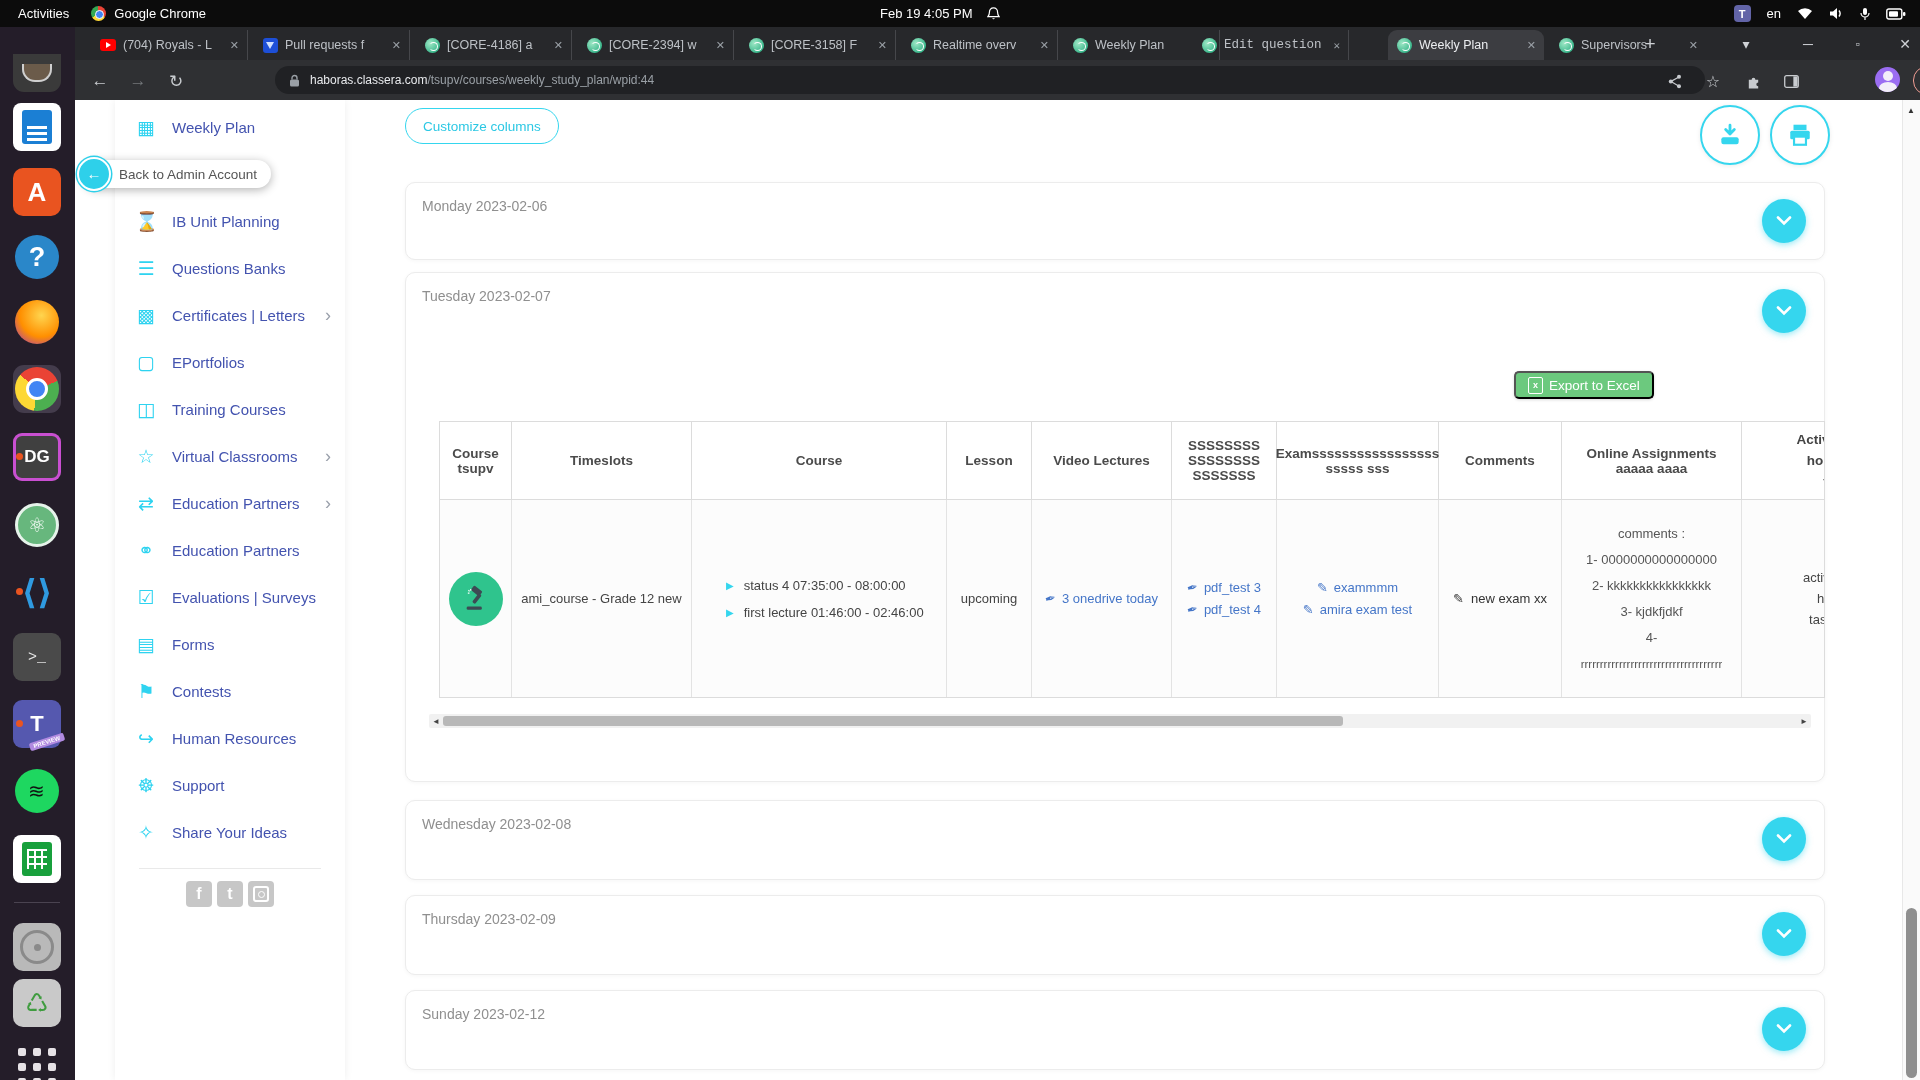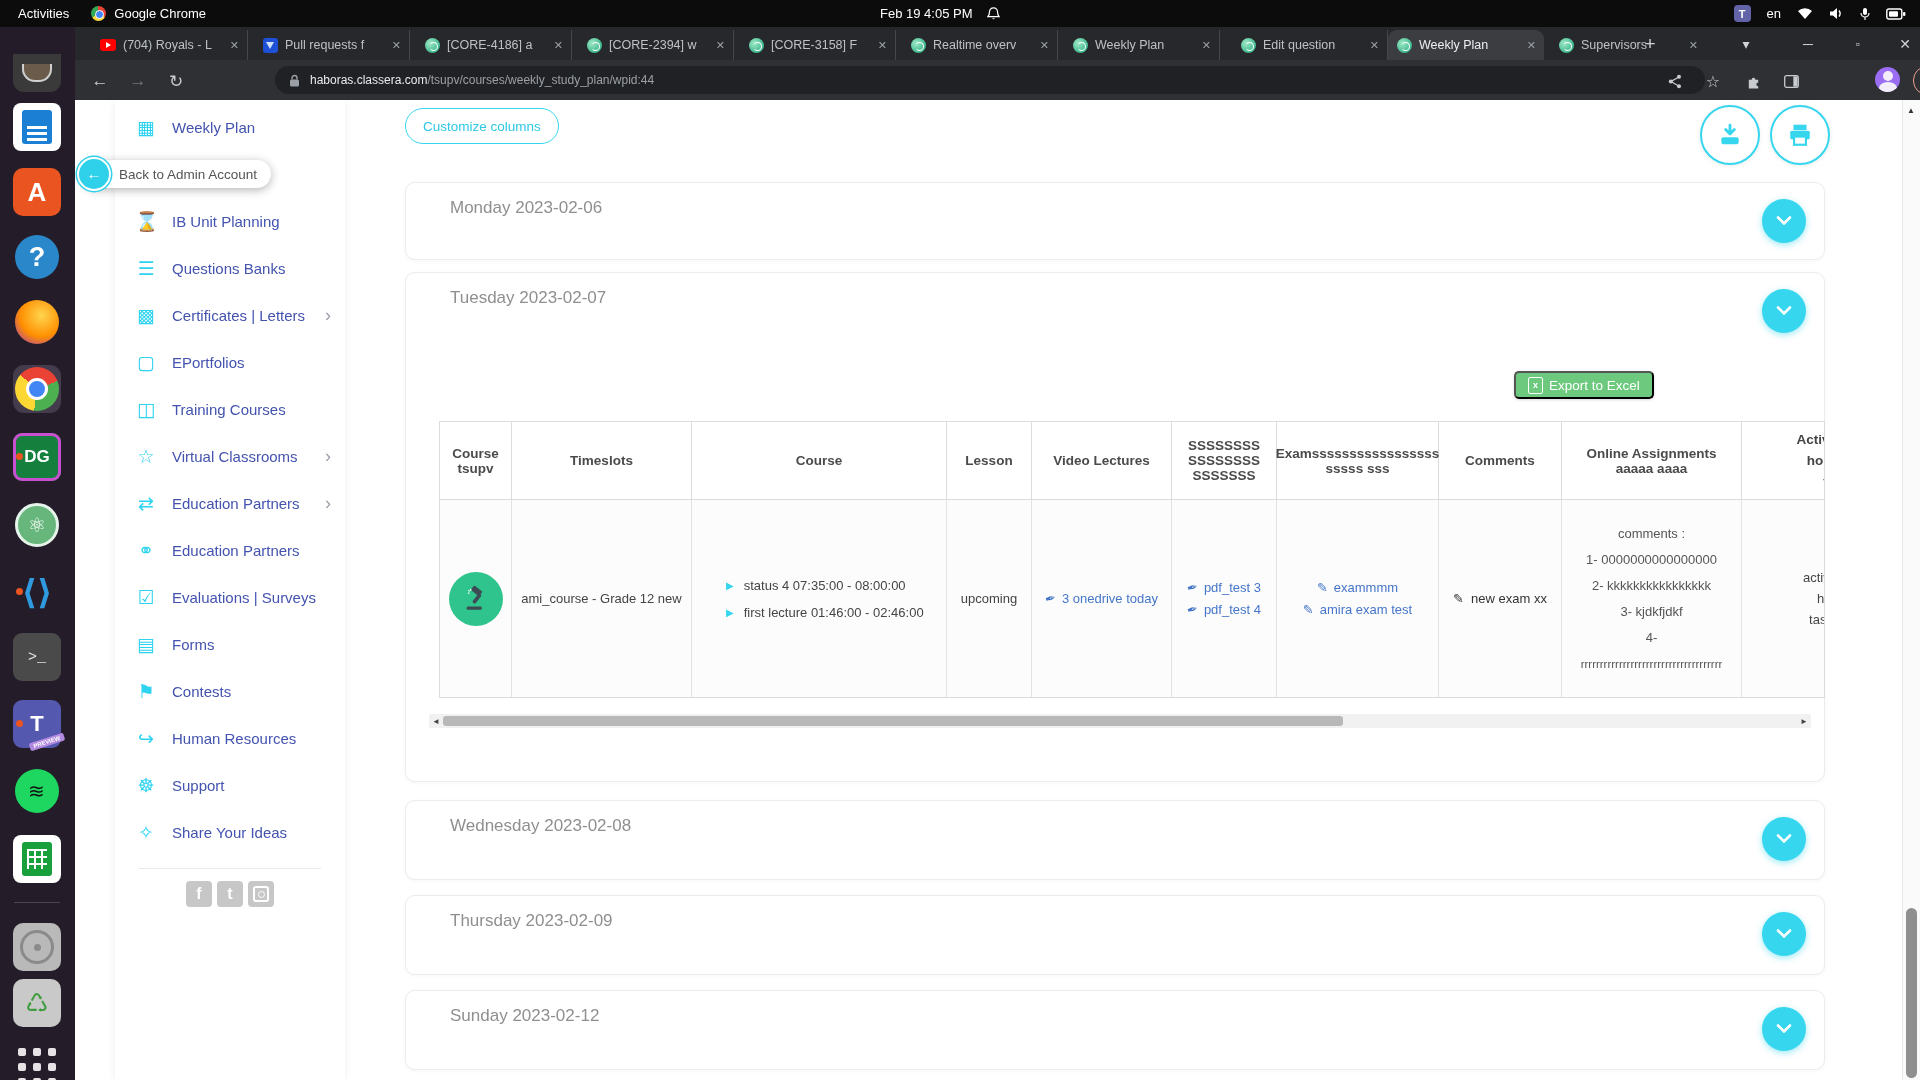--- a/index.html
+++ b/index.html
@@ -69,21 +69,21 @@
   
   .backtip{position:absolute;left:83px;top:160px;height:28px;background:#fff;border-radius:14px;box-shadow:0 2px 10px rgba(0,0,0,.3);display:flex;align-items:center;gap:8px;padding:0 14px 0 0;z-index:45;}
   .backtip .circ{width:30px;height:30px;margin:-1px 0 0 -6px;border-radius:50%;background:#2ed0ea;border:2px solid #fff;box-shadow:0 0 0 1.5px #2ed0ea;color:#fff;display:flex;align-items:center;justify-content:center;font-size:15px;}
   .backtip .tiptxt{font-size:13.5px;color:#555;}
 
   
   .customize-btn{position:absolute;left:330px;top:8px;height:36px;padding:0 17px;border:1.5px solid #35d6ee;border-radius:19px;background:#fff;color:#2cc8e4;font-size:13.5px;display:flex;align-items:center;cursor:pointer;}
   .roundbtn{position:absolute;top:5px;width:56px;height:56px;border-radius:50%;border:2px solid #35d6ee;background:#fff;display:flex;align-items:center;justify-content:center;box-shadow:0 1px 5px rgba(0,0,0,.08);cursor:pointer;}
 
   .daycard{position:absolute;left:330px;width:1420px;background:#fff;border:1px solid #ececec;border-radius:10px;box-shadow:0 1px 4px rgba(0,0,0,.04);box-sizing:border-box;}
-  .daytitle{position:absolute;left:16px;top:15px;font-size:17px;color:#8f8f8f;margin-left:28px;}
+  .daytitle{position:absolute;left:16px;top:15px;font-size:14px;color:#8f8f8f;}
   .chevbtn{position:absolute;right:18px;top:16px;width:44px;height:44px;border-radius:50%;background:#35d6ee;border:none;display:flex;align-items:center;justify-content:center;box-shadow:0 2px 6px rgba(53,214,238,.5);cursor:pointer;}
 
   .export-btn{position:absolute;left:1108px;top:98px;height:28px;padding:0 12px;background:#6cc97e;border-radius:5px;color:#fff;font-size:13.5px;display:flex;align-items:center;gap:6px;box-shadow:0 1px 3px rgba(0,0,0,.15);cursor:pointer;}
   .xlsq{width:13px;height:15px;border:1.5px solid #fff;border-radius:2px;color:#fff;font-size:9px;display:flex;align-items:center;justify-content:center;font-weight:bold;}
 
   .twrap{position:absolute;left:33px;top:148px;width:1386px;height:277px;overflow:hidden;border:1px solid #dcdcdc;box-sizing:border-box;}
   .wtable{display:grid;grid-template-columns:72px 180px 255px 85px 140px 105px 162px 123px 180px 198px;width:1500px;}
   .th{height:78px;border-right:1px solid #dcdcdc;border-bottom:1px solid #dcdcdc;box-sizing:border-box;display:flex;align-items:center;justify-content:center;text-align:center;font-size:13.5px;font-weight:bold;color:#4b4b4b;padding:4px 6px;background:#fff;}
   .td{height:197px;border-right:1px solid #e3e3e3;box-sizing:border-box;display:flex;flex-direction:column;align-items:center;justify-content:center;font-size:13px;color:#444;text-align:center;padding:4px;background:#fcfcfc;}
   .courseic{width:54px;height:54px;border-radius:50%;background:#2fc48d;display:flex;align-items:center;justify-content:center;}
@@ -122,21 +122,21 @@
     <div class="dk" style="top:206px;">
         <span style="width:44px;height:44px;border-radius:50%;background:#2a87c9;color:#fff;font-size:27px;font-weight:bold;display:flex;align-items:center;justify-content:center;">?</span>
       </div>
     <div class="dk" style="top:271px;">
         <span style="width:44px;height:44px;border-radius:50%;background:radial-gradient(circle at 60% 35%,#ffd54f,#ff8f00 55%,#b0459c 90%);"></span>
       </div>
     <div class="dk" style="top:338px;background:#443c4c;">
         <span class="dot" style="top:20px;"></span>
         <span class="chrome-logo"></span>
       </div>
-    <div class="dk" style="top:406px;background:#15803d;border-radius:9px;color:#fff;font-weight:bold;font-size:17px;box-shadow:inset 0 0 0 3px #c94fd1;"><span class="dot" style="top:20px;"></span>DG</div>
+    <div class="dk" style="top:406px;background:#404040;border-radius:9px;color:#fff;font-weight:bold;font-size:17px;box-shadow:inset 0 0 0 3px #c94fd1;"><span class="dot" style="top:20px;"></span>DG</div>
     <div class="dk" style="top:474px;">
         <span style="width:44px;height:44px;border-radius:50%;background:#67b77d;border:3px solid #e6f3ea;box-sizing:border-box;display:flex;align-items:center;justify-content:center;color:#fff;font-size:20px;">⚛</span>
       </div>
     <div class="dk" style="top:541px;color:#2f9ae0;font-size:34px;font-weight:bold;"><span class="dot" style="top:20px;"></span>⟨⟩</div>
     <div class="dk" style="top:606px;background:#4a4a4a;border-radius:9px;color:#e8e8e8;font-size:15px;font-family:'Liberation Mono',monospace;">&gt;_</div>
     <div class="dk" style="top:673px;background:#5558af;border-radius:9px;color:#fff;font-weight:bold;font-size:22px;"><span class="dot" style="top:20px;"></span>T<i style="position:absolute;right:-4px;bottom:2px;background:#b18ae0;color:#fff;font-size:6px;font-style:normal;padding:1px 4px;transform:rotate(-18deg);border-radius:2px;">PREVIEW</i></div>
     <div class="dk" style="top:740px;">
         <span style="width:44px;height:44px;border-radius:50%;background:#1ed760;display:flex;align-items:center;justify-content:center;color:#111;font-size:20px;letter-spacing:1px;">≋</span>
       </div>
     <div class="dk" style="top:808px;background:#fff;border-radius:8px;">
@@ -250,21 +250,21 @@
         <span class="tlabel">Realtime overv</span>
         <span class="tclose">✕</span>
       </div>
     <div class="tab" style="left:989px;">
         <span class="fav">
           <span class="fav-cl"></span>
         </span>
         <span class="tlabel">Weekly Plan</span>
         <span class="tclose">✕</span>
       </div>
-    <div class="tab" style="left:1157px;">
+    <div class="tab" style="left:1118px;font-family:Liberation Mono, monospace;">
         <span class="fav">
           <span class="fav-cl"></span>
         </span>
         <span class="tlabel">Edit question</span>
         <span class="tclose">✕</span>
       </div>
     <div class="tab active" style="left:1313px;">
         <span class="fav">
           <span class="fav-cl"></span>
         </span>

